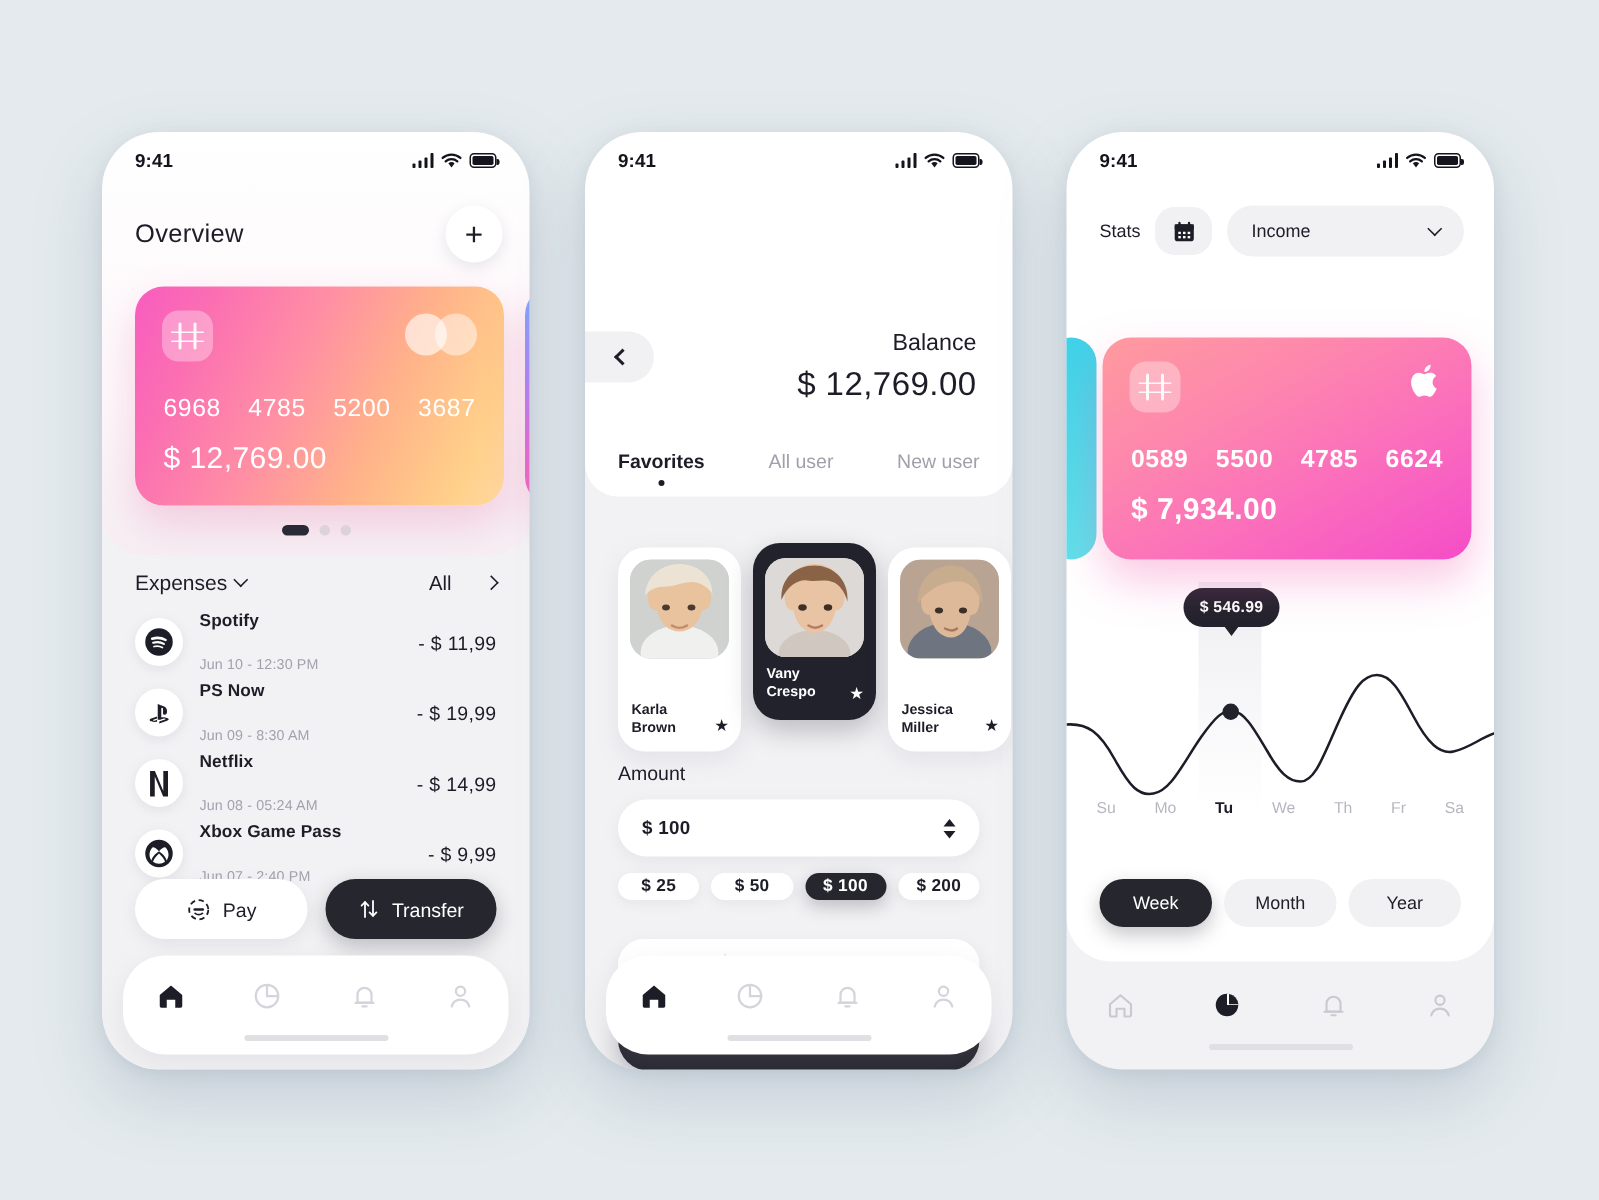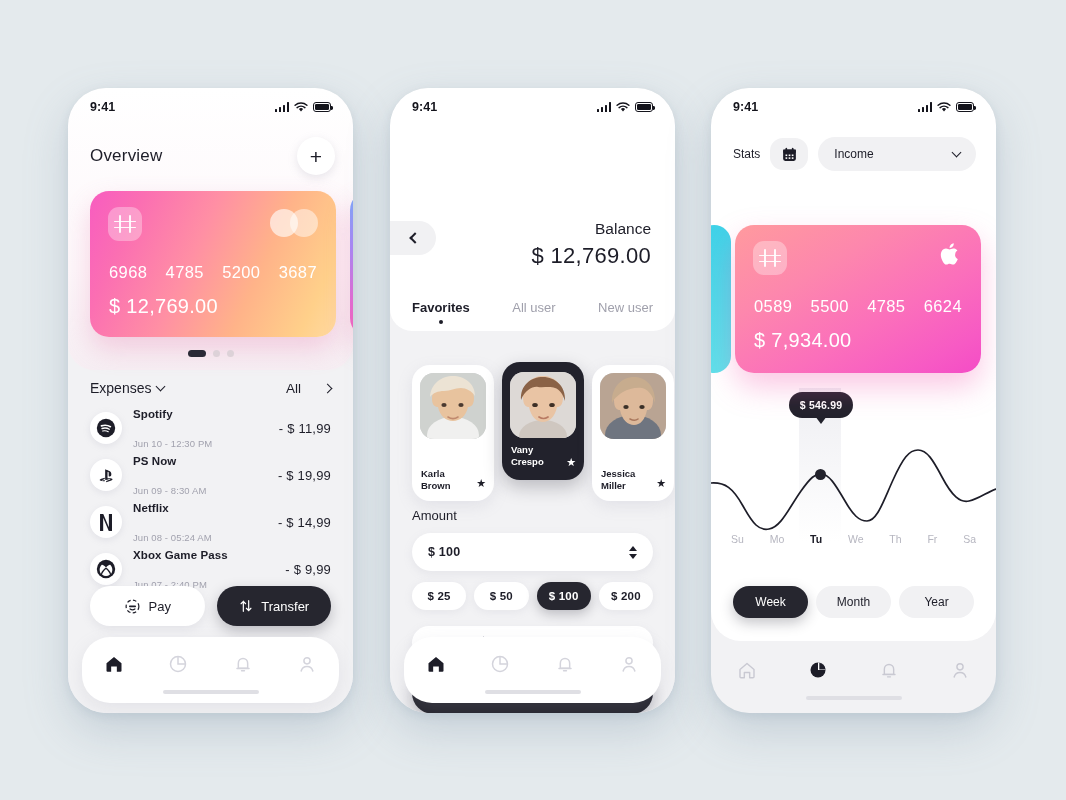--- a/index.html
+++ b/index.html
@@ -157,21 +157,21 @@
   .sec-lbl { position:absolute; left:22px; font-size:13px; color:#1d1d28; }
   .amt-input { position:absolute; left:22px; right:22px; height:38px; border-radius:21px;
                background:#fff; display:flex; align-items:center; padding:0 16px;
                justify-content:space-between; box-shadow:0 3px 10px rgba(150,150,170,.13); cursor:text; }
   .amt-input .v { font-size:12.5px; color:#1d1d28; font-weight:bold; letter-spacing:.2px; }
   .spin { display:flex; flex-direction:column; gap:3px; cursor:pointer; }
   .spin i { width:0; height:0; border-left:4.5px solid transparent; border-right:4.5px solid transparent; }
   .spin i.up { border-bottom:5.5px solid #1d1d28; }
   .spin i.dn { border-top:5.5px solid #1d1d28; }
   .chips { position:absolute; left:22px; right:22px; display:flex; gap:8px; }
-  .chipb { flex:1; height:28px; border-radius:17px; background:#fff; display:flex;
+  .chipb { flex:1; height:18px; border-radius:17px; background:#fff; display:flex;
            align-items:center; justify-content:center; font-size:11.5px; font-weight:bold;
            color:#1d1d28; letter-spacing:.2px; box-shadow:0 2px 8px rgba(150,150,170,.13); cursor:pointer; }
   .chipb.on { background:#26262f; color:#fff; box-shadow:0 4px 12px rgba(30,30,45,.26); }
   .reason { position:absolute; left:22px; right:22px; height:34px; border-radius:18px; background:#fff;
             display:flex; align-items:center; padding:0 16px; gap:10px;
             box-shadow:0 3px 10px rgba(150,150,170,.13); cursor:pointer; }
   .reason .k { font-size:11.5px; font-weight:bold; color:#1d1d28; }
   .reason .div { width:1px; height:15px; background:#d8d8de; }
   .reason .ph2 { flex:1; font-size:11.5px; color:#b9b9c3; }
   .sendbtn { position:absolute; left:22px; right:22px; height:42px; border-radius:23px;
@@ -184,21 +184,21 @@
                       border-radius:38px 38px 30px 30px; }
   .p3-head { position:absolute; top:46px; left:22px; right:20px; height:40px;
              display:flex; align-items:center; gap:10px; z-index:14; }
   .p3-title { font-size:12px; color:#1d1d28; }
   .cal-btn { width:38px; height:32px; border-radius:13px; background:#f1f1f3;
              display:flex; align-items:center; justify-content:center; cursor:pointer; }
   .sel-box { flex:1; height:34px; border-radius:18px; background:#f1f1f3; display:flex;
              align-items:center; justify-content:space-between; padding:0 16px; cursor:pointer; }
   .sel-box .v { font-size:12px; color:#1d1d28; }
 
-  .p3-rail { position:absolute; top:137px; left:0; right:0; height:130px; z-index:12; }
+  .p3-rail { position:absolute; top:137px; left:0; right:0; height:130px; z-index:12;font-weight:bold; }
   .c3 { position:absolute; top:0; height:148px; border-radius:19px; }
   .c3.peek { left:-14px; width:34px; background:linear-gradient(180deg,#3fd2e8,#5fe0ea); }
   .c3.main { left:24px; width:246px;
     background: linear-gradient(150deg,#ff9a9e 0%, #fd87ad 32%, #fb6fbb 62%, #f75ac4 86%, #f44cc6 100%);
     box-shadow:0 14px 30px rgba(243,95,175,.34); }
 
   .chart-wrap { position:absolute; top:300px; left:0; right:0; height:200px; }
   .band { position:absolute; top:0; width:42px; height:154px;
           background: linear-gradient(180deg, rgba(215,215,225,.42), rgba(215,215,225,0)); }
   .tip { position:absolute; width:64px; height:26px; border-radius:13px; background:#22222c;

